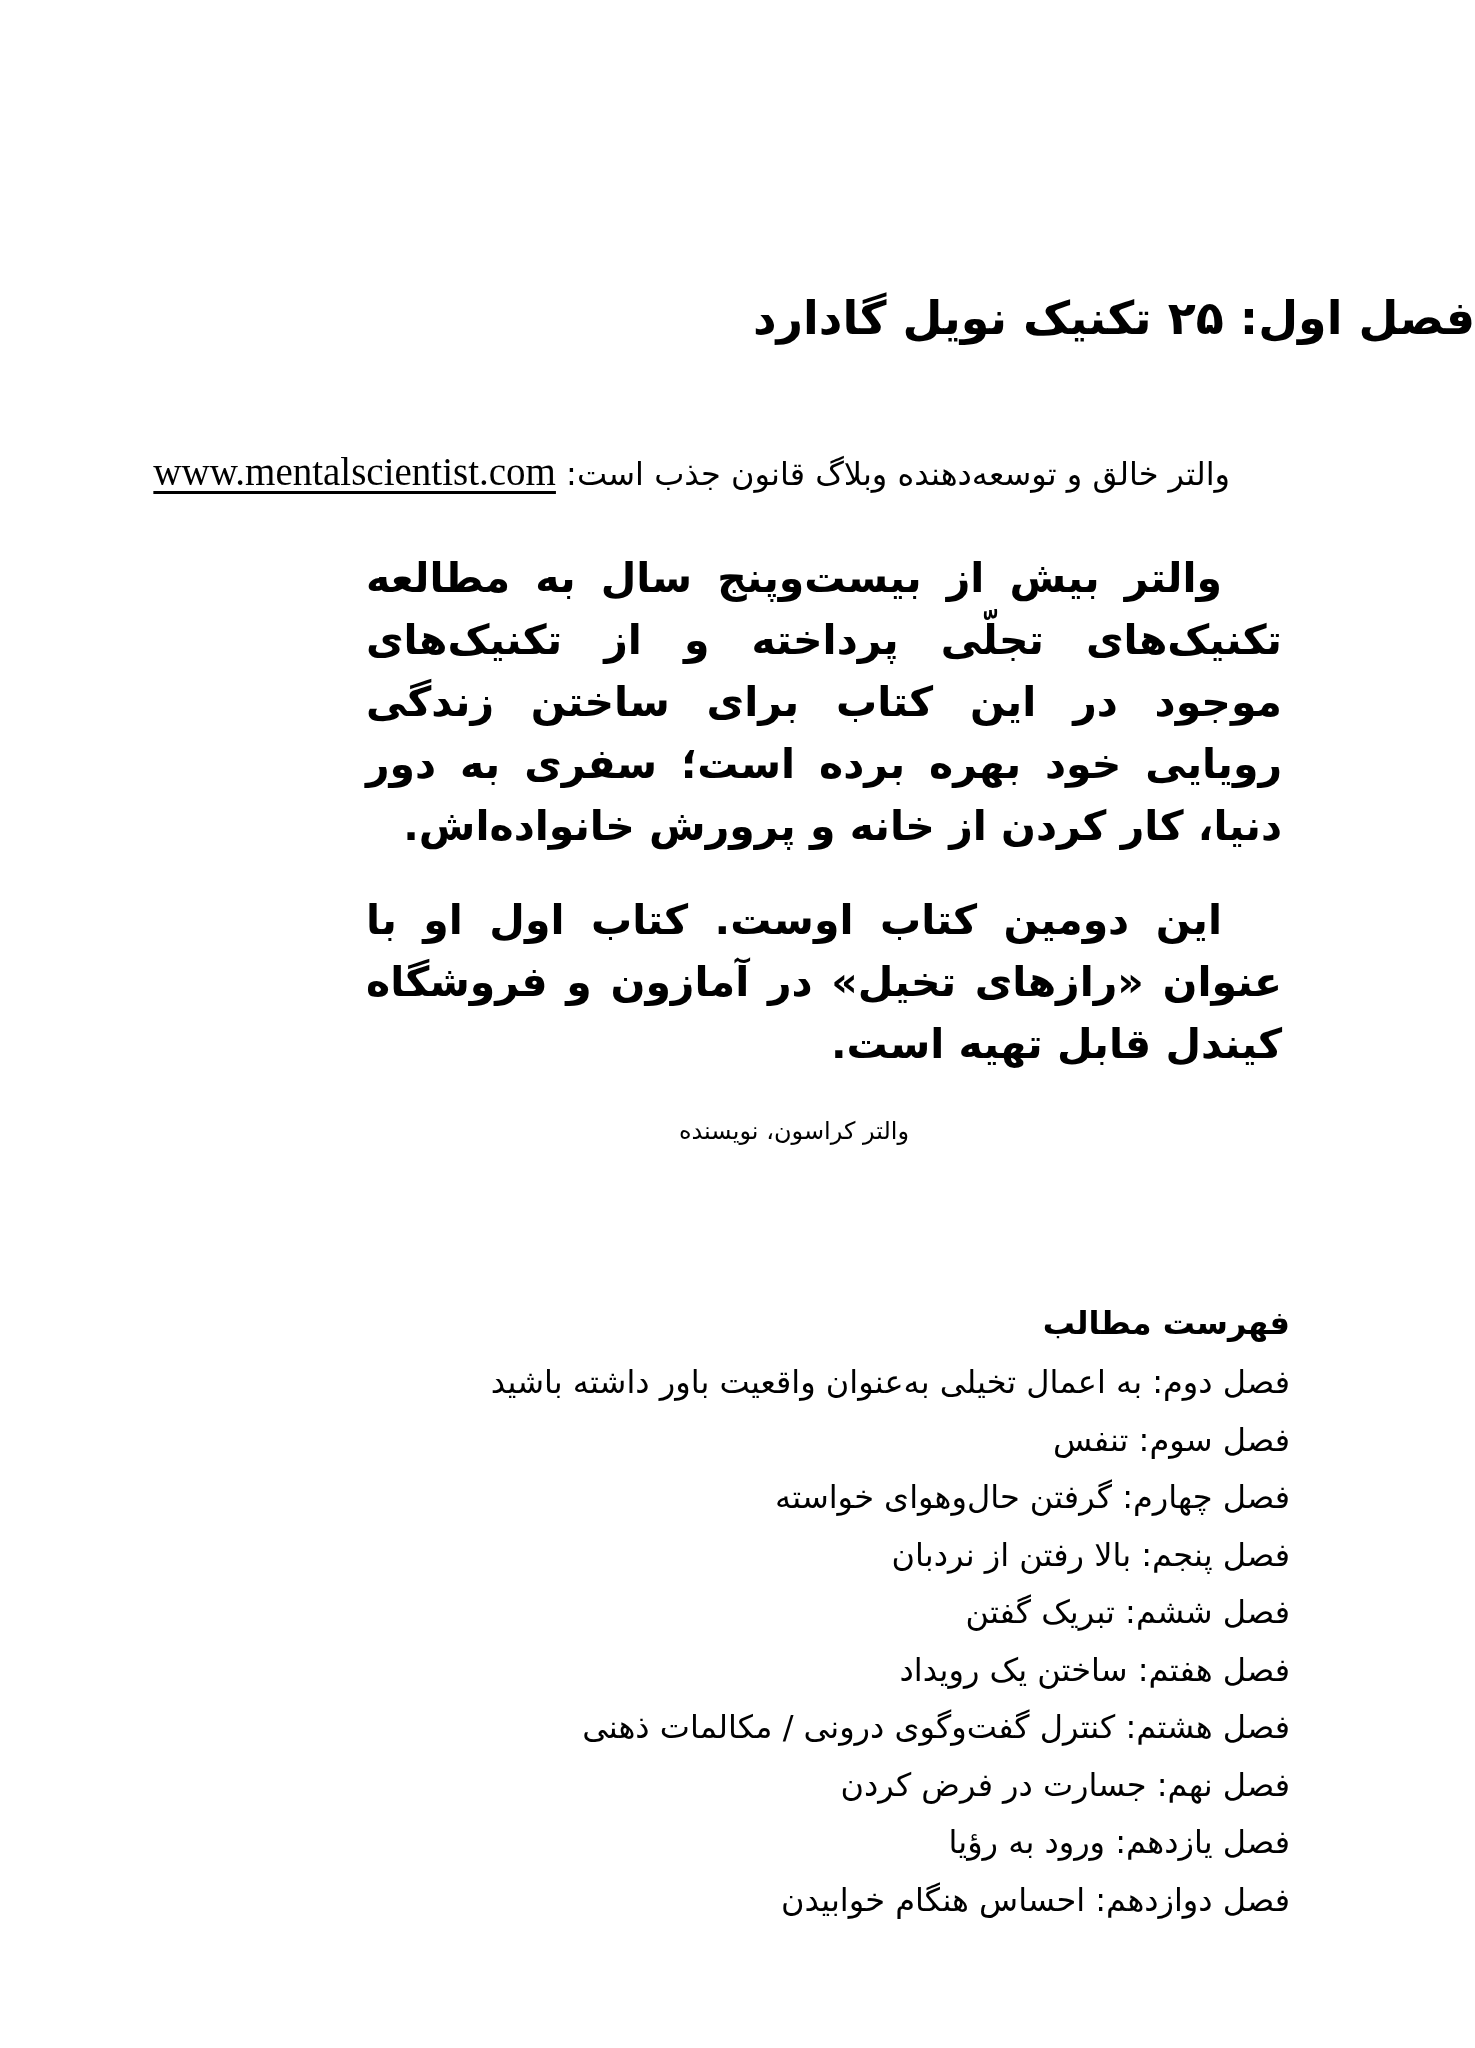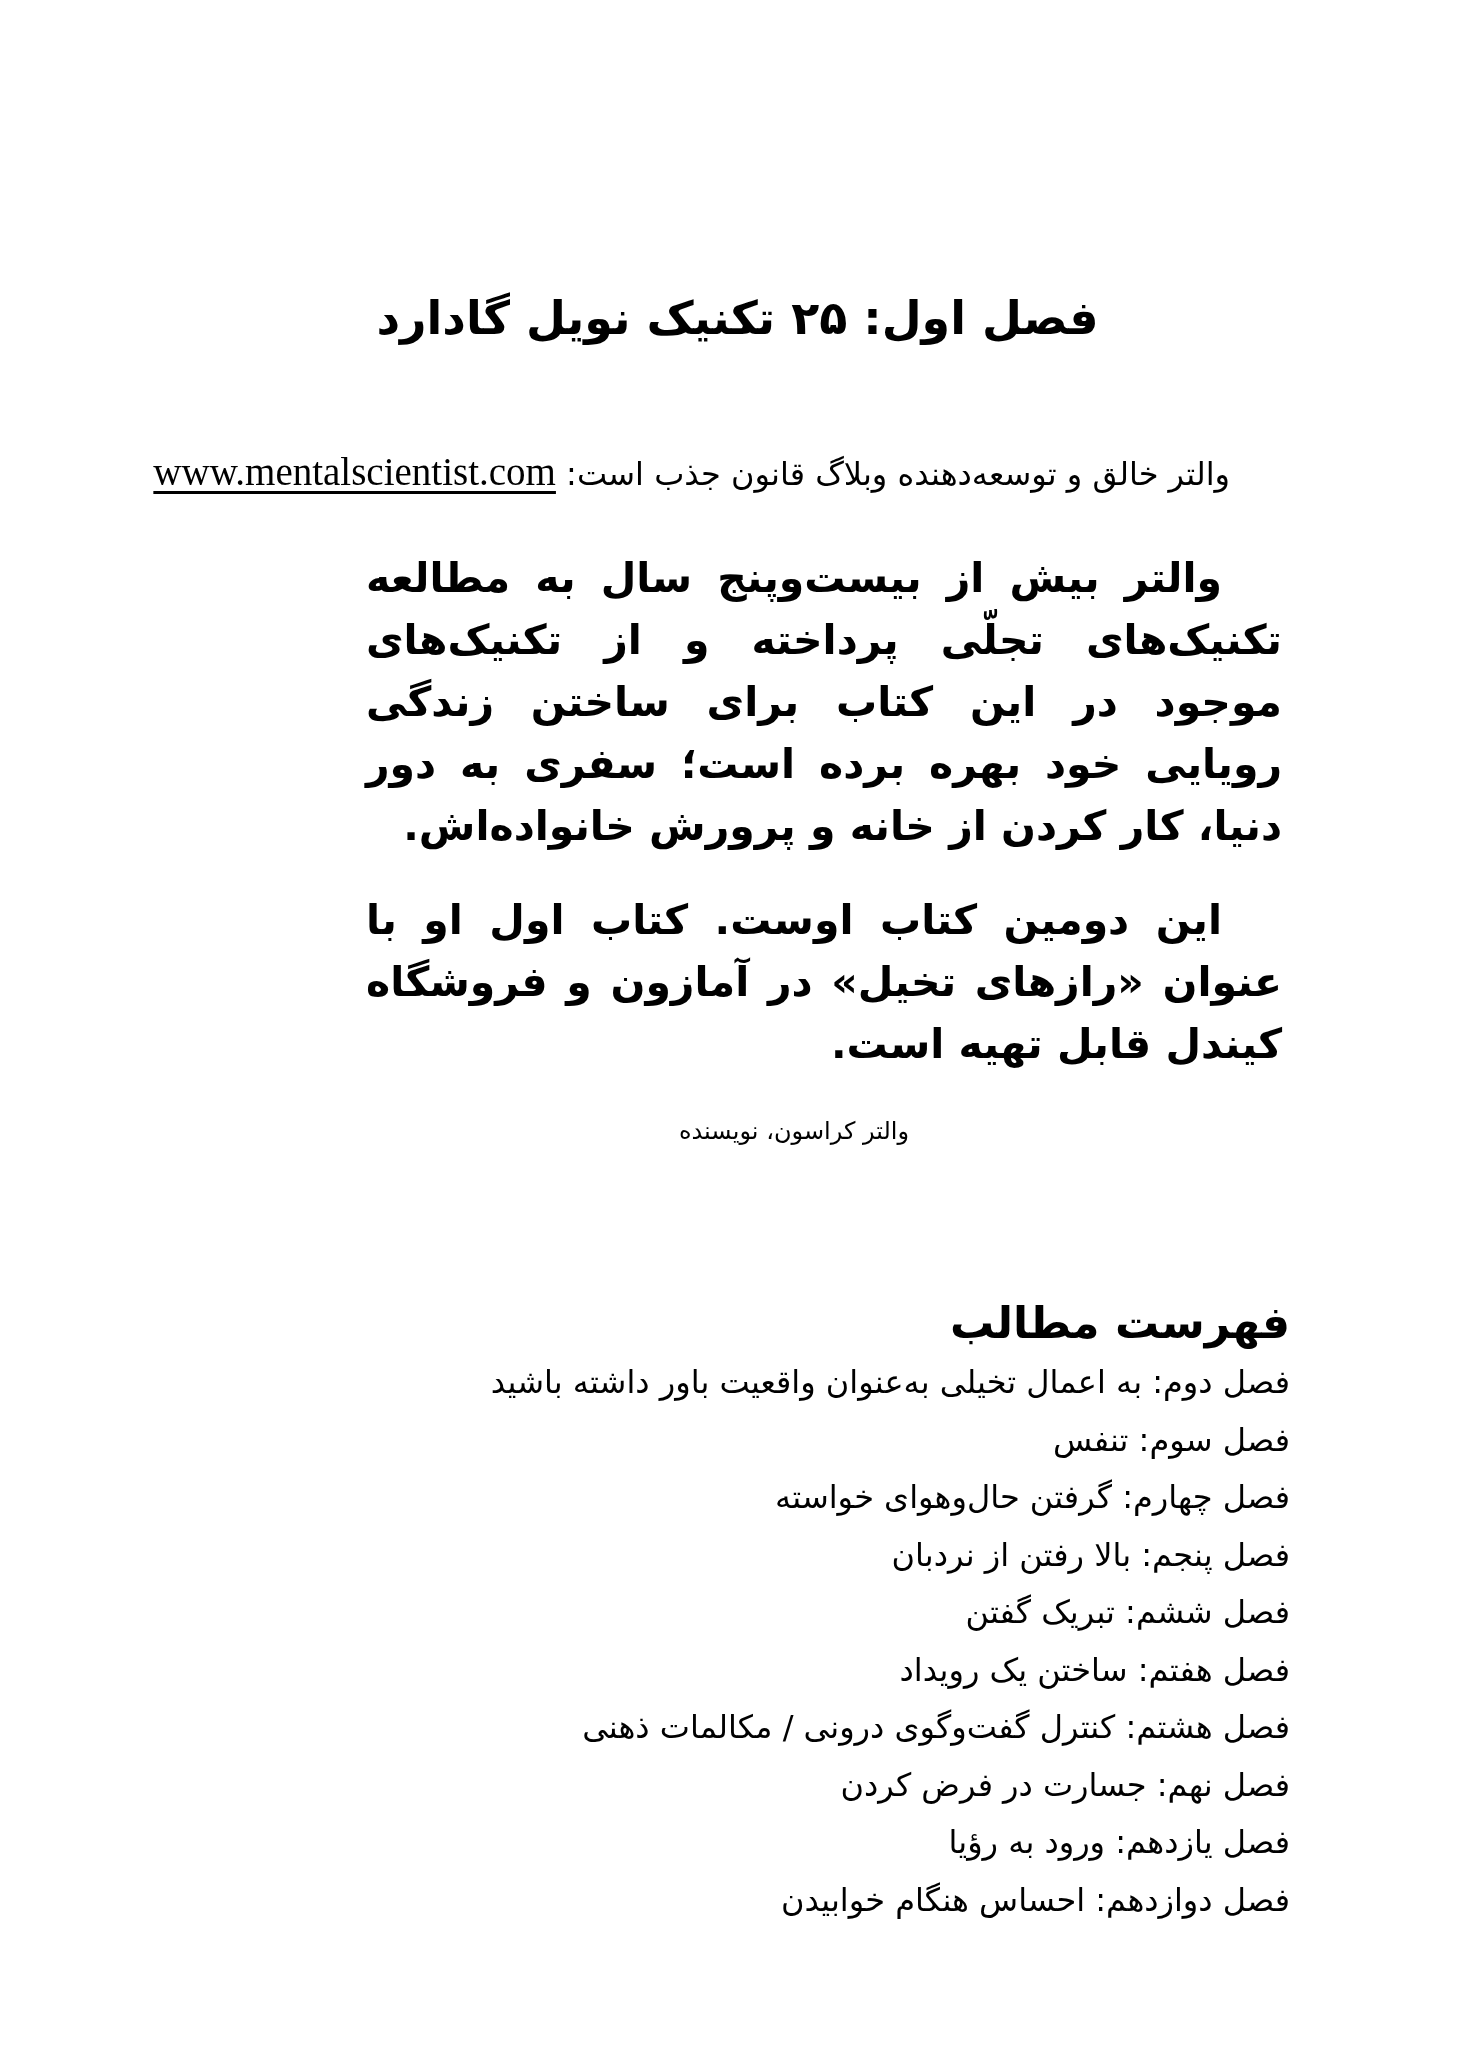--- a/index.html
+++ b/index.html
@@ -18,21 +18,20 @@
   .page {
     width: 1475px;
     height: 2048px;
     background: #ffffff;
     direction: rtl;
     box-sizing: border-box;
   }
   .chapter-title {
     margin: 283px 0 0 0;
     padding: 0;
-    text-align: center;
     font-size: 46px;
     font-weight: bold;
     line-height: 70px;
     letter-spacing: 0;
   }
   .content {
     box-sizing: border-box;
     padding-right: 185px;
     padding-left: 68px;
     width: 1185px;
@@ -66,21 +65,21 @@
   p.body-par.second { margin-top: 32px; }
   .signature {
     margin: 25px 0 0 0;
     font-size: 24px;
     line-height: 62px;
     text-align: center;
     text-indent: 60px;
   }
   .toc-heading {
     margin: 130px 0 0 0;
-    font-size: 44px;
+    font-size: 32px;
     font-weight: bold;
     line-height: 62px;
     text-align: right;
   }
   .toc-list {
     margin: 0;
     padding: 0;
   }
   .toc-item {
     font-size: 32px;

